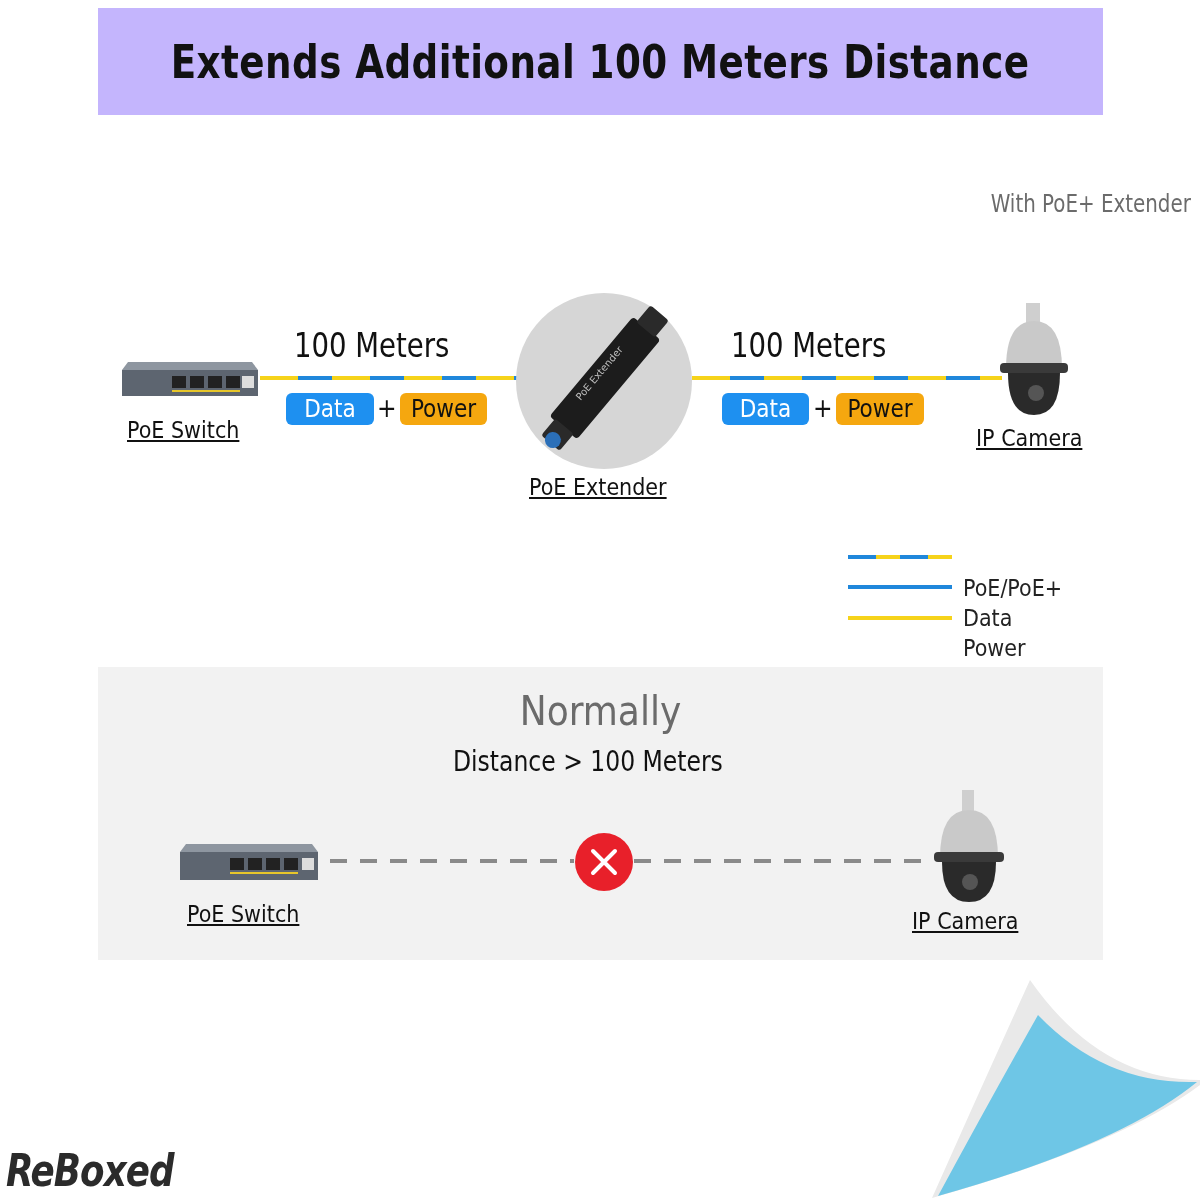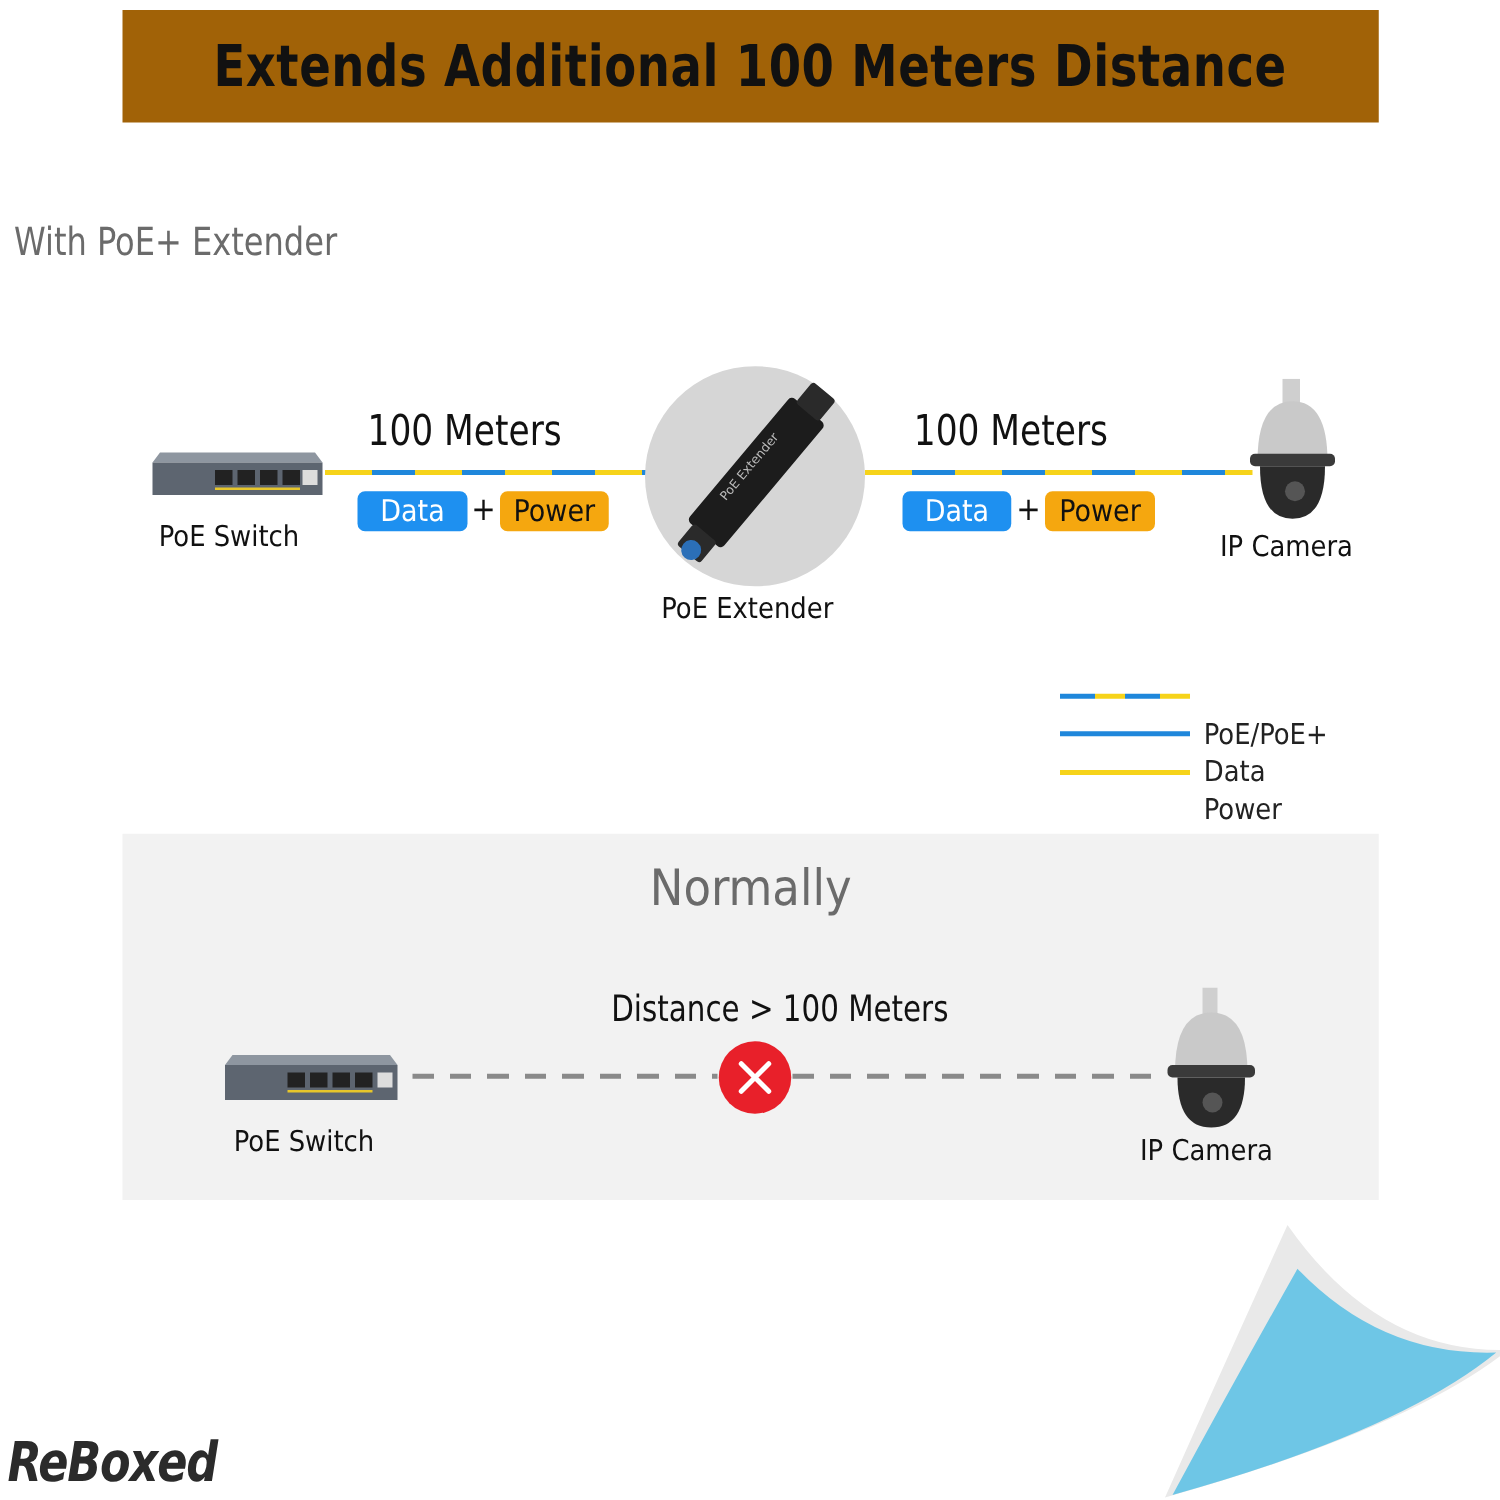--- a/index.html
+++ b/index.html
@@ -1,30 +1,30 @@
 <!DOCTYPE html>
 <html><head>
 <meta charset="utf-8">
 <style>
   html,body{margin:0;padding:0;}
   body{width:1200px;height:1200px;background:#ffffff;position:relative;overflow:hidden;font-family:"DejaVu Sans Condensed","DejaVu Sans",sans-serif;color:#111;}
   .abs{position:absolute;}
-  .title-bar{left:98px;top:8px;width:1005px;height:90px;background:#a16207;display:flex;align-items:center;justify-content:center;}
+  .title-bar{left:98px;top:8px;width:1005px;height:107px;background:#c4b5fd;display:flex;align-items:center;justify-content:center;}
   .title-bar span{font-size:46px;font-weight:bold;color:#111;letter-spacing:0.5px;transform:scaleX(0.9);display:inline-block;}
-  .subtitle{left:0;width:1200px;top:176px;text-align:left;font-size:31px;color:#6b6b6b;}
+  .subtitle{left:0;width:1200px;top:190px;text-align:right;font-size:24px;color:#6b6b6b;}
   .subtitle span{display:inline-block;transform:scaleX(0.92);}
   .dist{font-size:34px;font-weight:normal;color:#111;}
   .dist span{display:inline-block;transform:scaleX(0.9);transform-origin:left;}
   .line{height:4px;}
   .poe-line{background:repeating-linear-gradient(90deg,#f6d31a 0 38px,#1f87db 38px 72px);}
   .badge{height:32px;border-radius:6px;color:#fff;font-size:24px;display:flex;align-items:center;justify-content:center;}
   .badge.data{background:#1e90f0;}
   .badge.power{background:#f5a70f;color:#111;}
   .plus{font-size:26px;color:#111;}
-  .label{font-size:23px;color:#111;white-space:nowrap;}
+  .label{font-size:23px;color:#111;white-space:nowrap;text-decoration:underline;}
   .legend-text{font-size:23px;color:#222;margin-top:32px;}
   .normal-box{left:98px;top:667px;width:1005px;height:293px;background:#f2f2f2;}
   .normal-title{left:98px;width:1005px;top:688px;text-align:center;font-size:40px;color:#6b6b6b;}
   .dashed{height:4px;background:repeating-linear-gradient(90deg,#8a8a8a 0 17px,transparent 17px 30px);}
 </style>
 </head>
 <body>
 
 <div class="abs title-bar">
   <span>Extends Additional 100 Meters Distance</span>
@@ -87,21 +87,21 @@
   <div class="abs line poe-line" style="left:2px;top:12px;width:104px;background:repeating-linear-gradient(90deg,#1f87db 0 28px,#f6d31a 28px 52px);"></div>
   <div class="abs legend-text" style="left:117px;top:0px;">PoE/PoE+</div>
   <div class="abs line" style="left:2px;top:42px;width:104px;background:#1f87db;"></div>
   <div class="abs legend-text" style="left:117px;top:30px;">Data</div>
   <div class="abs line" style="left:2px;top:73px;width:104px;background:#f6d31a;"></div>
   <div class="abs legend-text" style="left:117px;top:60px;">Power</div>
 </div>
 
 <div class="abs normal-box"></div>
 <div class="abs normal-title">Normally</div>
-<div class="abs dist" style="left:453px;top:790px;font-size:29px;margin-left:36px;"><span>Distance &gt; 100 Meters</span></div>
+<div class="abs dist" style="left:453px;top:744px;font-size:29px;"><span>Distance &gt; 100 Meters</span></div>
 
 <div class="abs" style="left:178px;top:842px;width:142px;height:40px;">
   <svg width="142" height="40" viewBox="0 0 142 40">
     <polygon points="8,2 134,2 140,10 2,10" fill="#8e96a0"></polygon>
     <rect x="2" y="10" width="138" height="28" fill="#5d6570"></rect>
     <rect x="52" y="16" width="14" height="12" fill="#222"></rect>
       <rect x="70" y="16" width="14" height="12" fill="#222"></rect>
     <rect x="88" y="16" width="14" height="12" fill="#222"></rect>
       <rect x="106" y="16" width="14" height="12" fill="#222"></rect>
     <rect x="124" y="16" width="12" height="12" fill="#ddd"></rect>

